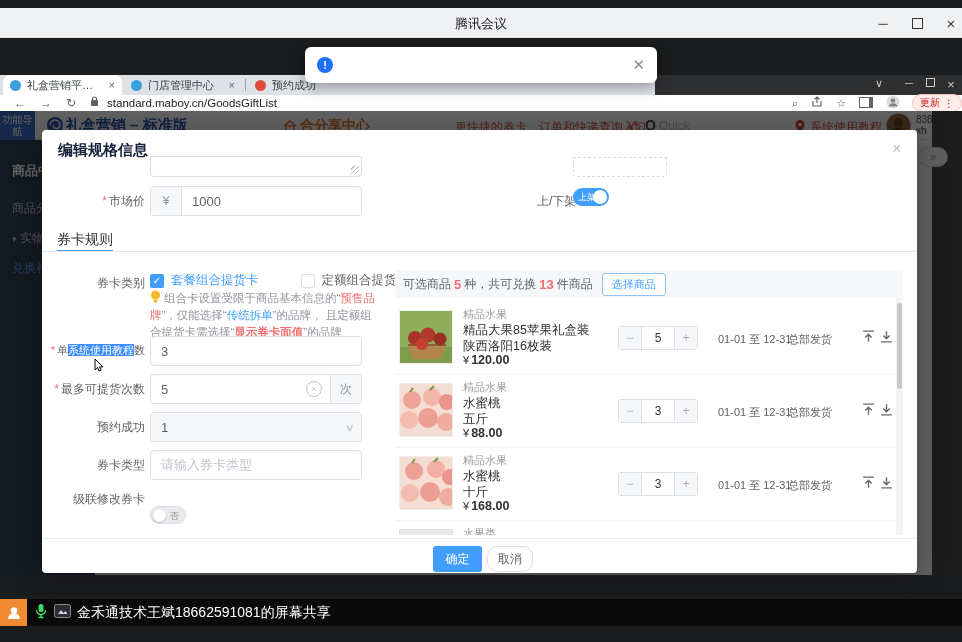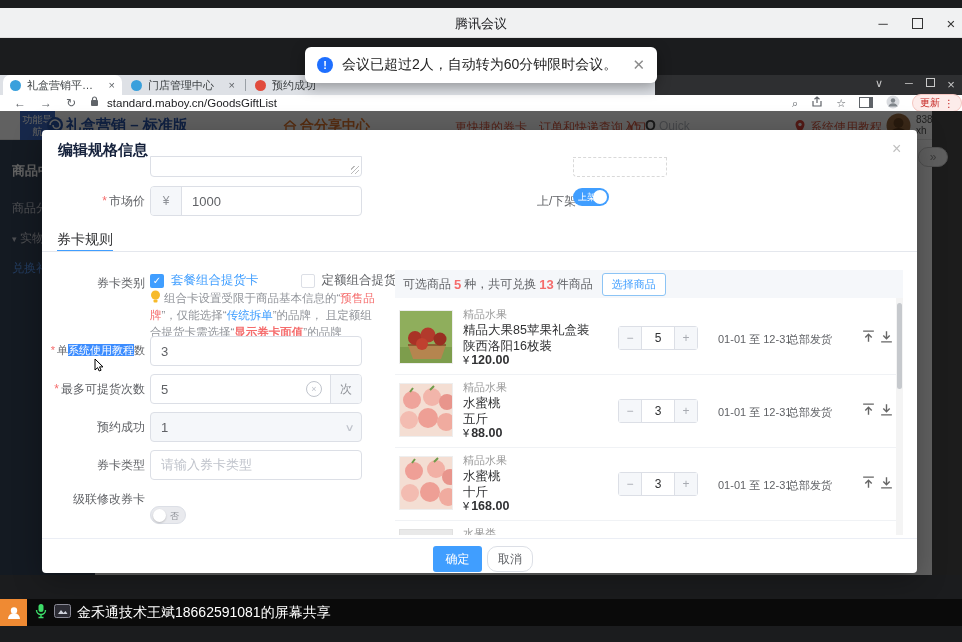--- a/index.html
+++ b/index.html
@@ -32,21 +32,21 @@
   .urlbar{left:0;top:95px;width:962px;height:16px;background:#fff;z-index:5;display:flex;align-items:center;}
   .navg{color:#5f6368;font-size:12px;margin-left:14px;}
   .url{font-size:11.5px;color:#202124;margin-left:8px;}
   .uicon{color:#5f6368;font-size:11px;margin-left:13px;}
   .updatepill{margin-left:12px;background:#fdecea;border:1px solid #f5c6c0;color:#c5221f;
     font-size:10px;border-radius:9px;padding:1px 7px;display:flex;align-items:center;gap:4px;}
   
   .page{left:0;top:111px;width:962px;height:464px;background:#fff;z-index:6;overflow:hidden;}
   .topnav{left:0;top:0;width:962px;height:29px;background:#fff;border-bottom:1px solid #e8e8e8;}
   .navbox{left:0;top:0;width:35px;height:29px;background:#3e6bc4;color:#fff;font-size:10px;
-    display:flex;align-items:center;justify-content:center;text-align:center;line-height:12px;margin-left:20px;}
+    display:flex;align-items:center;justify-content:center;text-align:center;line-height:12px;}
   .brand{left:66px;top:5px;font-size:15px;font-weight:bold;color:#2b57ad;white-space:nowrap;}
   .sharecenter{left:300px;top:6px;font-size:14px;font-weight:bold;color:#e2762e;white-space:nowrap;}
   .promo{left:455px;top:8px;font-size:12px;color:#d95940;white-space:nowrap;}
   .quickq{left:645px;top:6px;font-size:14px;font-weight:bold;color:#444;}
   .quick{left:659px;top:8px;font-size:12px;color:#b9bdc4;}
   .tutorial{left:810px;top:8px;font-size:12px;color:#d95940;white-space:nowrap;}
   .usr{left:916px;top:3px;font-size:10px;color:#555;line-height:11px;}
   .sidebar{left:0;top:29px;width:95px;height:435px;background:#364459;}
   .sbitem{left:12px;font-size:12px;color:#c8ccd4;white-space:nowrap;}
   .collapse{left:918px;top:36px;width:30px;height:20px;border:1px solid #cfcfcf;border-radius:10px;
@@ -454,21 +454,20 @@
       </div>
   </div>
 
   <div class="a mfootline"></div>
   <div class="a okbtn">确定</div>
   <div class="a cancelbtn">取消</div>
 </div>
 
 <div class="a toast">
   <span class="info">!</span>
-  <span class="msg">会议已超过2人，自动转为60分钟限时会议。</span>
   <span class="x">✕</span>
 </div>
 
 <div class="a sharebar">
   <span class="person">
     <svg width="16" height="16" viewBox="0 0 16 16">
         <circle cx="8" cy="5.5" r="3.2" fill="#fff"></circle>
         <path d="M2 14a6 6 0 0 1 12 0z" fill="#fff"></path>
       </svg>
   </span>

